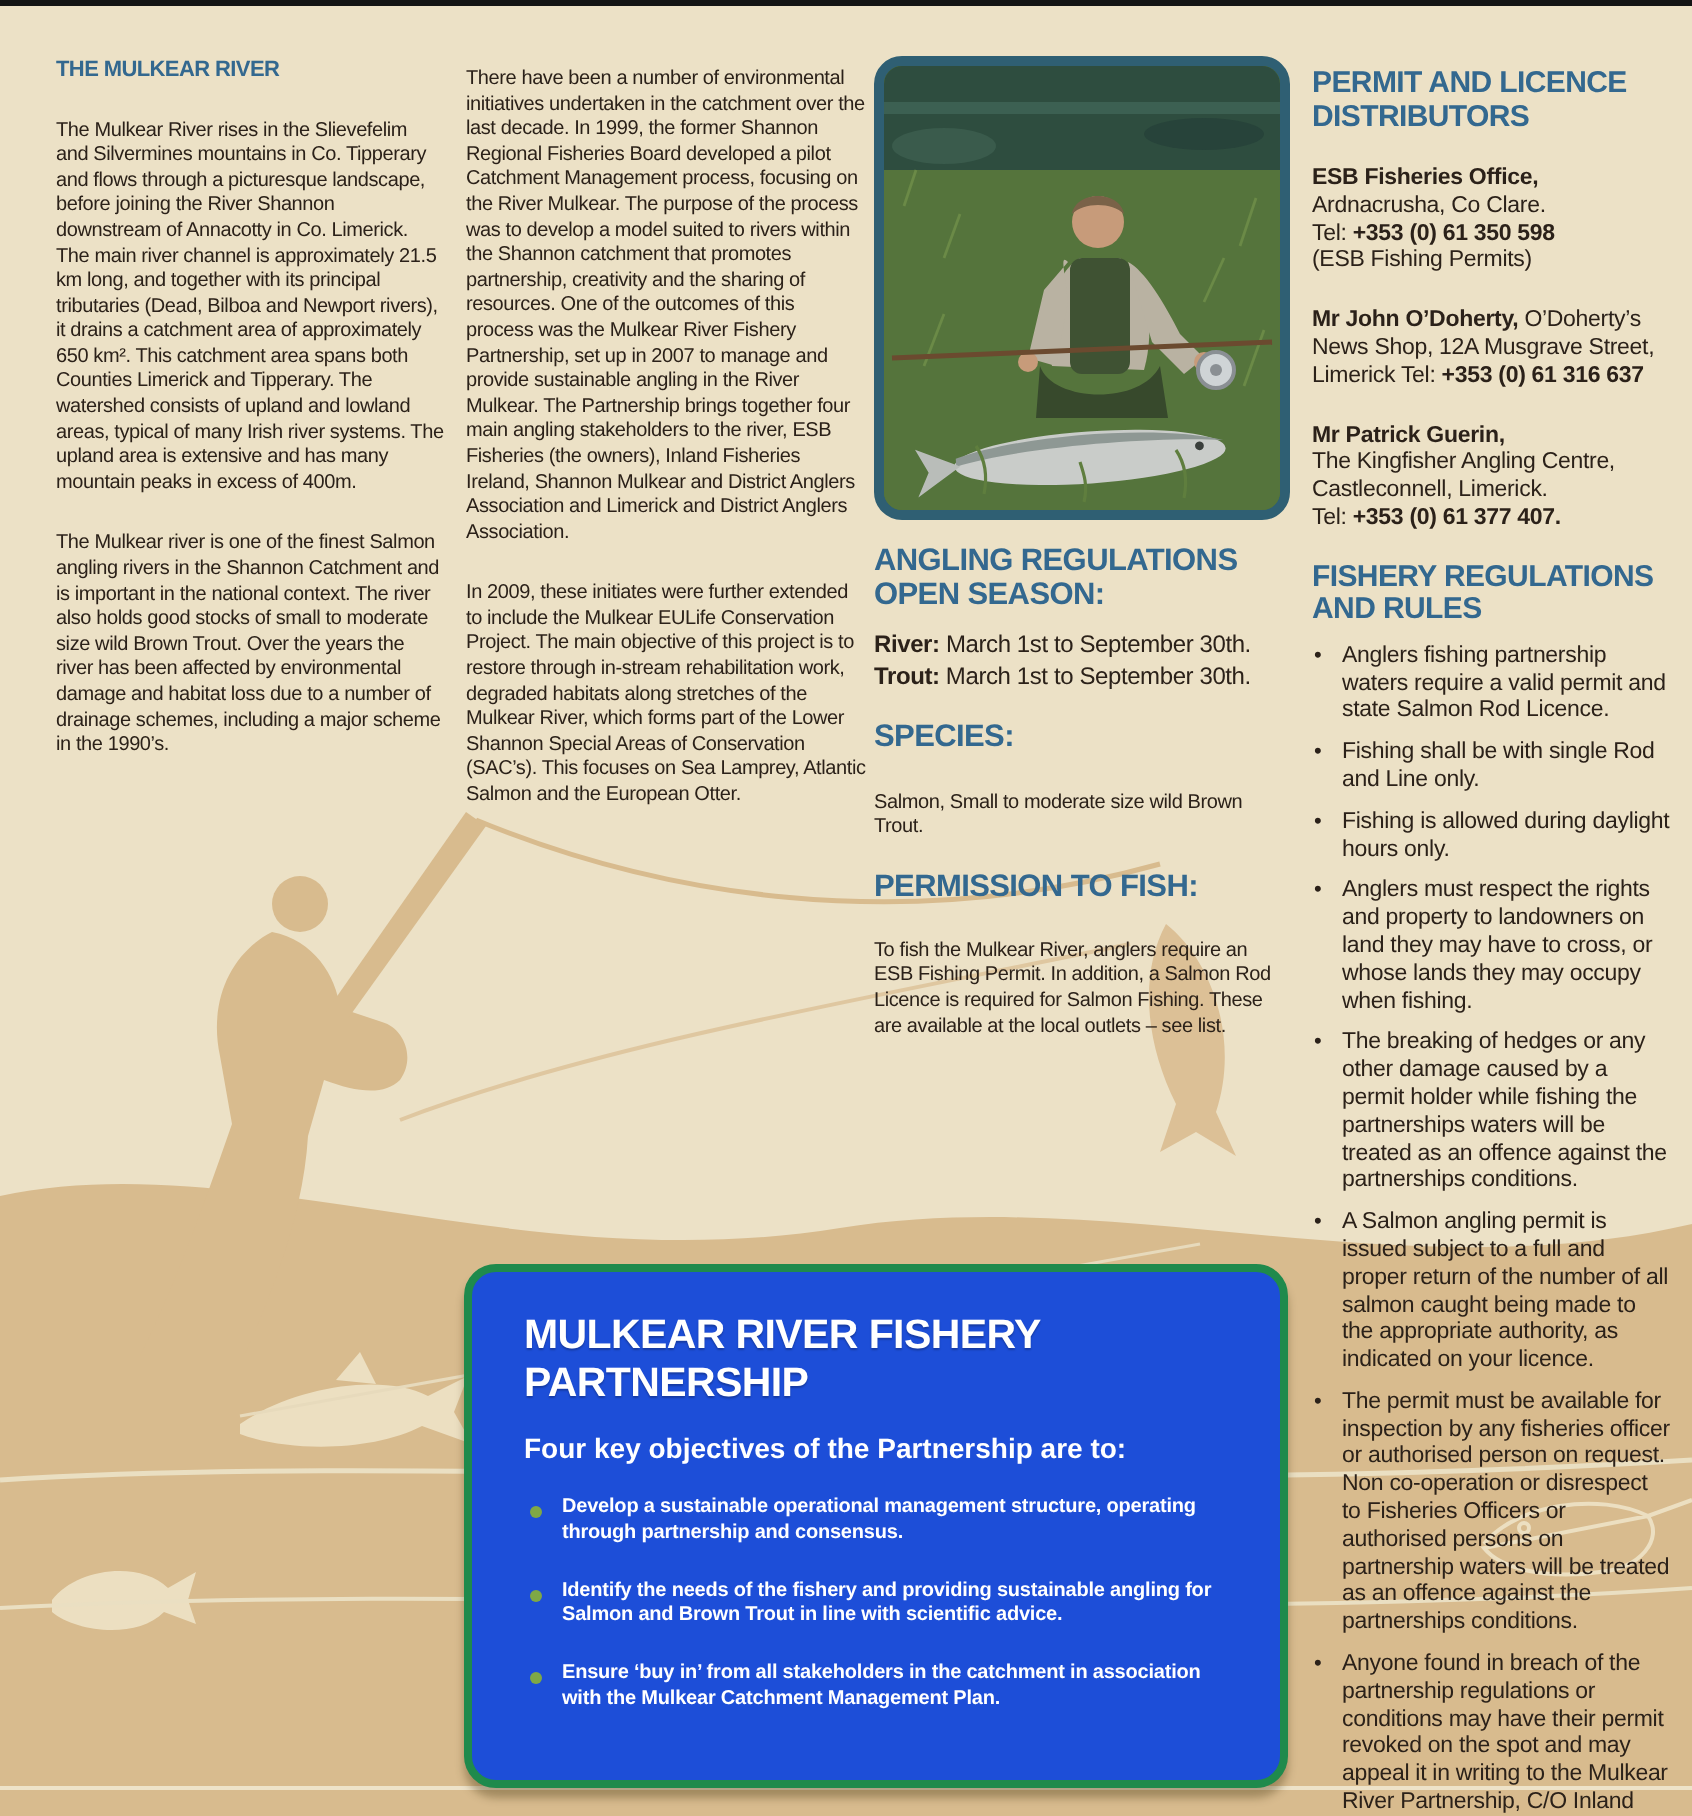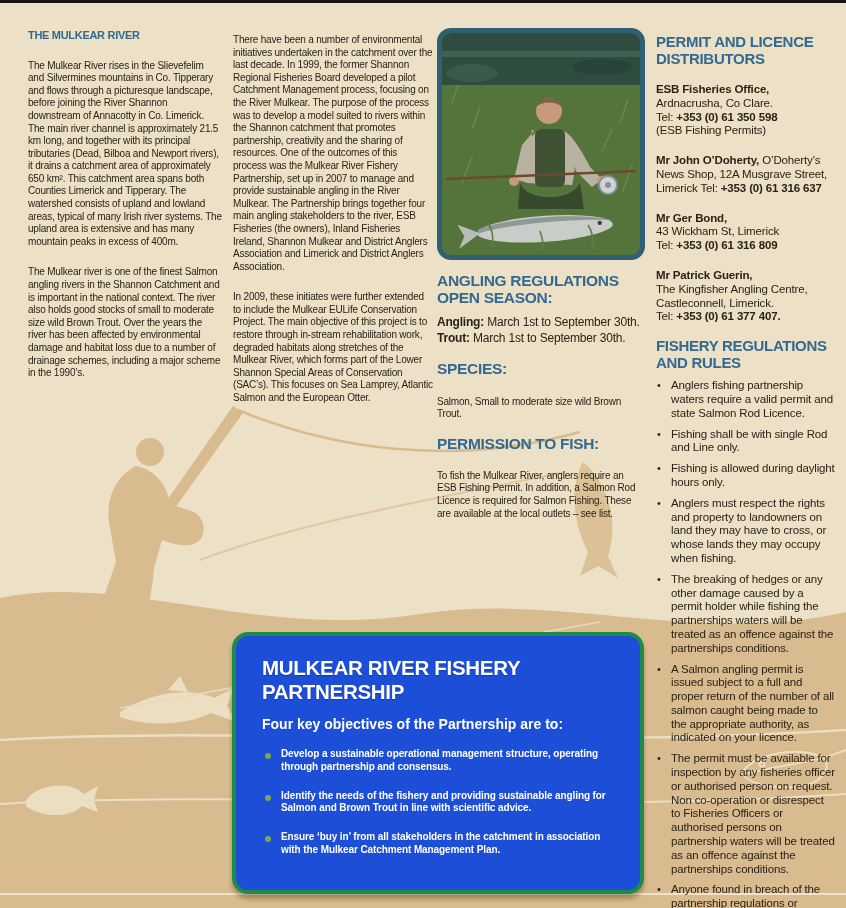--- a/index.html
+++ b/index.html
@@ -163,21 +163,21 @@
           <path d="M150,216 C152,206 150,198 146,192"></path>
           <path d="M100,218 C102,210 100,204 98,198"></path>
         </g>
       </svg>
     </div>
 
     <div class="h-blue h2 first">
       <div>ANGLING REGULATIONS</div>
       <div>OPEN SEASON:</div>
     </div>
-    <div class="season-line"><span class="b">Angling:</span><span> March 1st to September 30th.</span></div>
+    <div class="season-line"><span class="b">River:</span><span> March 1st to September 30th.</span></div>
     <div class="season-line"><span class="b">Trout:</span><span> March 1st to September 30th.</span></div>
 
     <div class="h-blue h2">SPECIES:</div>
     <p>Salmon, Small to moderate size wild Brown Trout.</p>
 
     <div class="h-blue h2">PERMISSION TO FISH:</div>
     <p>To fish the Mulkear River, anglers require an ESB Fishing Permit. In addition, a Salmon Rod Licence is required for Salmon Fishing. These are available at the local outlets – see list.</p>
   </div>
 
   <div id="col4" class="col">
@@ -189,25 +189,20 @@
       <span>Tel: </span><span class="b">+353 (0) 61 350 598</span><br>
       <span>(ESB Fishing Permits)</span>
     </p>
 
     <p>
       <span class="b">Mr John O’Doherty,</span><span> O’Doherty’s</span><br>
       <span>News Shop, 12A Musgrave Street,</span><br>
       <span>Limerick Tel: </span><span class="b">+353 (0) 61 316 637</span>
     </p>
 
-    <p>
-      <span class="b">Mr Ger Bond,</span><br>
-      <span>43 Wickham St, Limerick</span><br>
-      <span>Tel: </span><span class="b">+353 (0) 61 316 809</span>
-    </p>
 
     <p>
       <span class="b">Mr Patrick Guerin,</span><br>
       <span>The Kingfisher Angling Centre,</span><br>
       <span>Castleconnell, Limerick.</span><br>
       <span>Tel: </span><span class="b">+353 (0) 61 377 407.</span>
     </p>
 
     <div class="h-blue h2">FISHERY REGULATIONS AND RULES</div>
     <ul class="rules">

